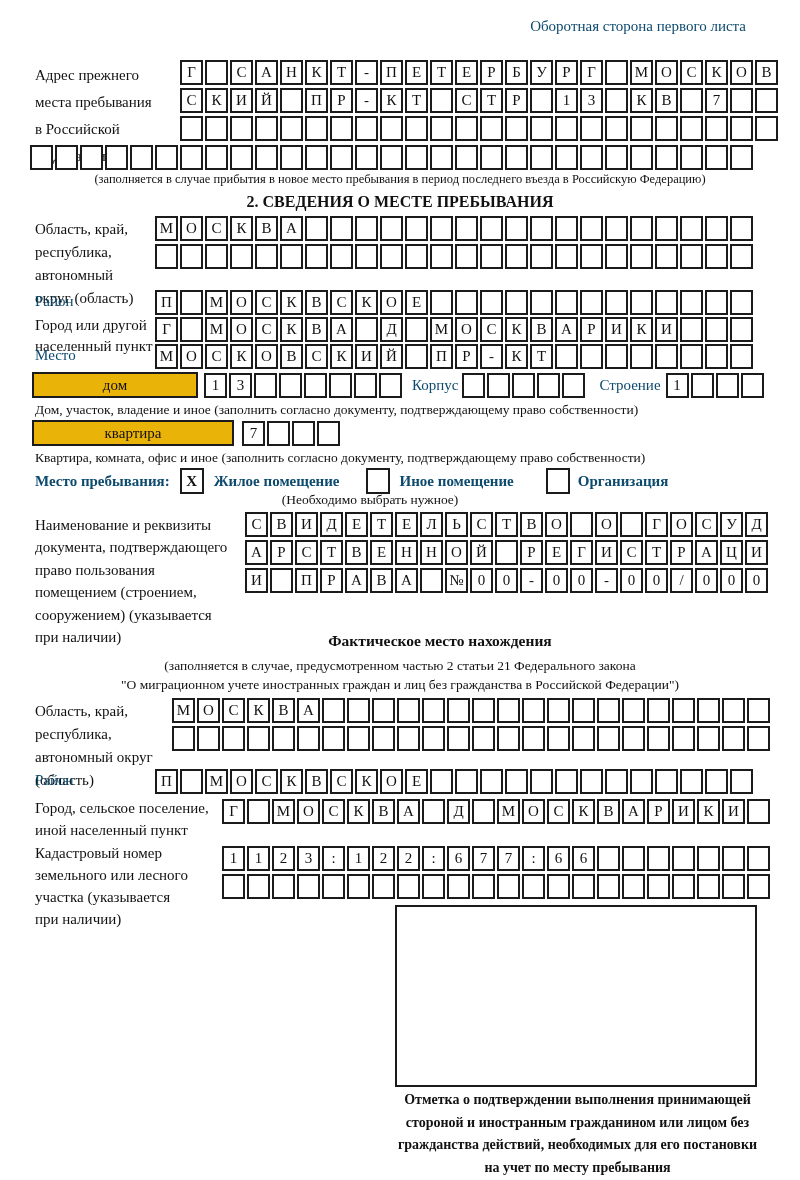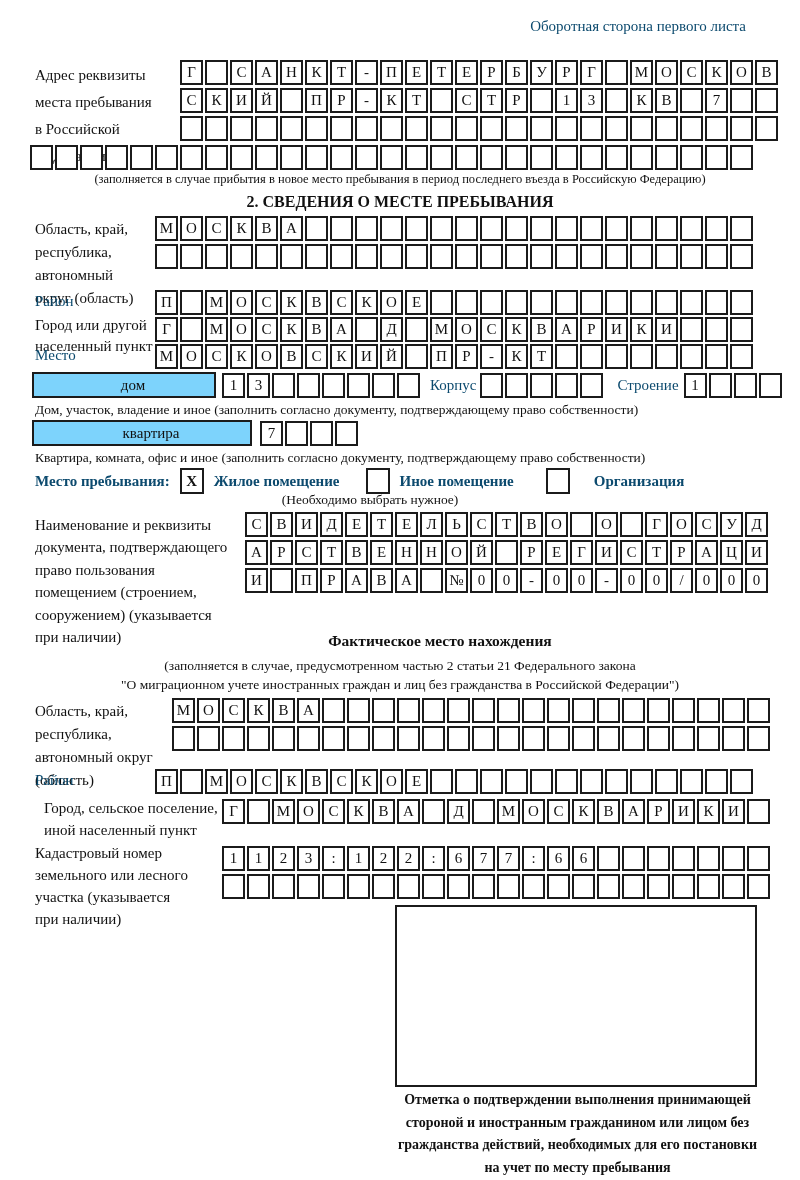--- a/index.html
+++ b/index.html
@@ -9,40 +9,40 @@
   .label15{font-size:15px;color:#0c4a6e;}
   .lines{font-size:15px;}
   .cellrow{position:absolute;display:flex;}
   .cells{display:inline-flex;}
   .cell{flex:0 0 auto;width:19px;height:21px;border:2px solid #1b1b1b;margin-right:2px;
         display:flex;align-items:center;justify-content:center;
         font-size:15px;background:#fff;}
   .checkbox{flex:0 0 auto;width:20px;height:22px;border:2px solid #1b1b1b;display:inline-flex;
         align-items:center;justify-content:center;font-size:15px;background:#fff;}
   .fieldbox{border:2px solid #1b1b1b;height:22px;display:inline-flex;align-items:center;
-        justify-content:center;font-size:15px;background:#7dd3fc;flex:0 0 auto;padding-left:18px;}
+        justify-content:center;font-size:15px;background:#eab308;flex:0 0 auto;}
   .hrow{display:flex;align-items:center;}
   .center{left:0;width:800px;text-align:center;}
   .sect-title{font-weight:bold;font-size:16px;}
   .sub-title{font-weight:bold;font-size:15.5px;}
   .note{font-size:12.5px;}
   .note2{font-size:13.5px;line-height:19px;}
   .cap{font-size:13.5px;}
   .stamp-box{border:2px solid #1b1b1b;background:#fff;}
   .stamp-cap{font-weight:bold;font-size:14px;line-height:22.5px;text-align:center;}
 </style>
 </head>
 <body>
 
 <div class="page">
 
   <div class="abs label15" style="top:18px;right:54px;">Оборотная сторона первого листа</div>
 
   <div class="abs lines" style="left:35px;top:62px;line-height:27px;width:145px;">
-      <div>Адрес реквизиты</div>
+      <div>Адрес прежнего</div>
       <div>места пребывания</div>
       <div>в Российской</div>
       <div>Федерации</div>
     </div>
   <div class="cellrow" style="left:180px;top:60px;">
       <span class="cell">Г</span>
       <span class="cell"></span>
       <span class="cell">С</span>
       <span class="cell">А</span>
       <span class="cell">Н</span>
@@ -340,21 +340,21 @@
   </div>
   <div class="abs cap" style="left:35px;top:450px;">Квартира, комната, офис и иное (заполнить согласно документу, подтверждающему право собственности)</div>
 
   <div class="abs hrow" style="left:35px;top:468px;font-weight:bold;">
     <span class="label15">Место пребывания:</span>
     <span class="checkbox" style="margin-left:10px;">X</span>
     <span class="label15" style="margin-left:10px;">Жилое помещение</span>
     <span class="checkbox" style="margin-left:26px;"></span>
     <span class="label15" style="margin-left:10px;">Иное помещение</span>
     <span class="checkbox" style="margin-left:32px;"></span>
-    <span class="label15" style="margin-left:24px;">Организация</span>
+    <span class="label15" style="margin-left:8px;">Организация</span>
   </div>
   <div class="abs cap" style="left:180px;top:492px;width:380px;text-align:center;">(Необходимо выбрать нужное)</div>
 
   <div class="abs lines" style="left:35px;top:514px;line-height:22.4px;width:215px;">
       <div>Наименование и реквизиты</div>
       <div>документа, подтверждающего</div>
       <div>право пользования</div>
       <div>помещением (строением,</div>
       <div>сооружением) (указывается</div>
       <div>при наличии)</div>
@@ -515,21 +515,21 @@
       <span class="cell"></span>
       <span class="cell"></span>
       <span class="cell"></span>
       <span class="cell"></span>
       <span class="cell"></span>
       <span class="cell"></span>
       <span class="cell"></span>
       <span class="cell"></span>
     </div>
 
-  <div class="abs lines" style="left:44px;top:797px;line-height:22px;width:190px;">
+  <div class="abs lines" style="left:35px;top:797px;line-height:22px;width:190px;">
       <div>Город, сельское поселение,</div>
       <div>иной населенный пункт</div>
     </div>
   <div class="cellrow" style="left:222px;top:799px;">
       <span class="cell">Г</span>
       <span class="cell"></span>
       <span class="cell">М</span>
       <span class="cell">О</span>
       <span class="cell">С</span>
       <span class="cell">К</span>

